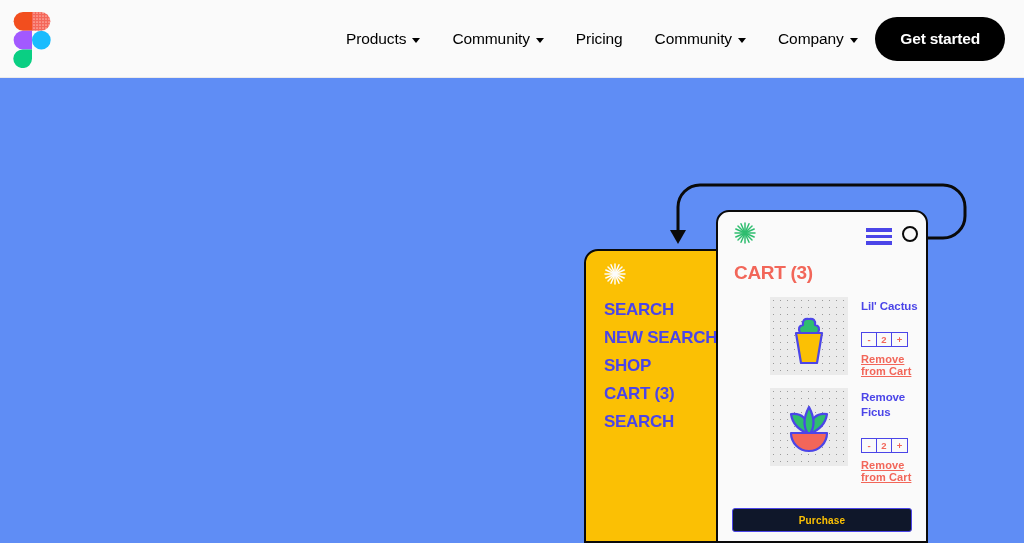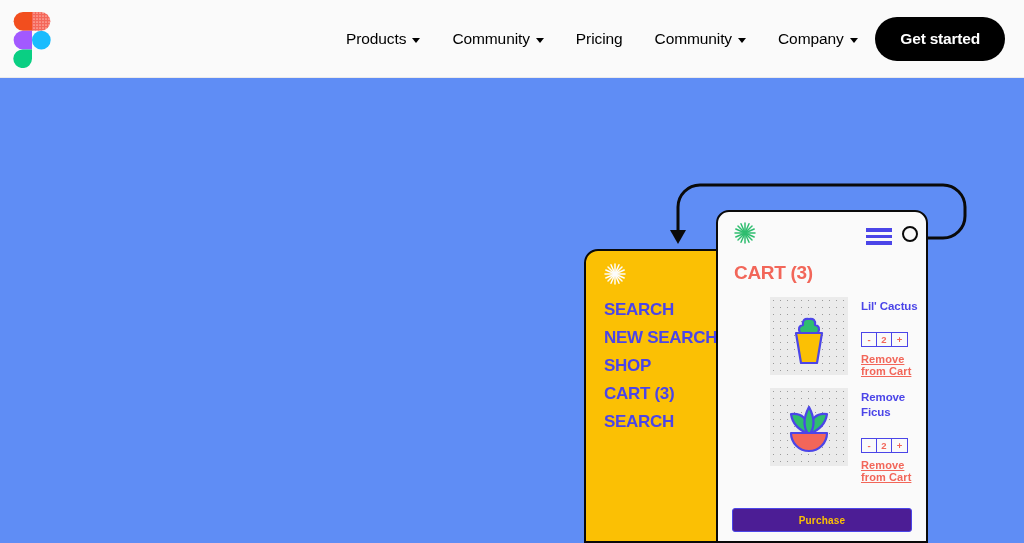--- a/index.html
+++ b/index.html
@@ -110,21 +110,21 @@
     border-right: 1.5px solid #4b45e8; cursor: pointer;
   }
   .stepper span:last-child { border-right: none; }
   .remove-link {
     display: block; margin-top: 6px; font-size: 11px; font-weight: bold;
     color: #f26659; text-decoration: underline; cursor: pointer;
     letter-spacing: 0.1px;
   }
   .purchase-btn {
     position: absolute; left: 14px; bottom: 9px; width: 180px; height: 24px;
-    background: #4c1d95; border: 1.5px solid #4b45e8; border-radius: 3px;
+    background: #0f172a; border: 1.5px solid #4b45e8; border-radius: 3px;
     color: #fbc004; font-size: 10px; font-weight: bold;
     font-family: "Liberation Sans", sans-serif; cursor: pointer;
     letter-spacing: 0.2px;
   }
   .ficus-row { margin-top: 11px; }
 </style>
 </head>
 <body>
 
 <div class="page">

